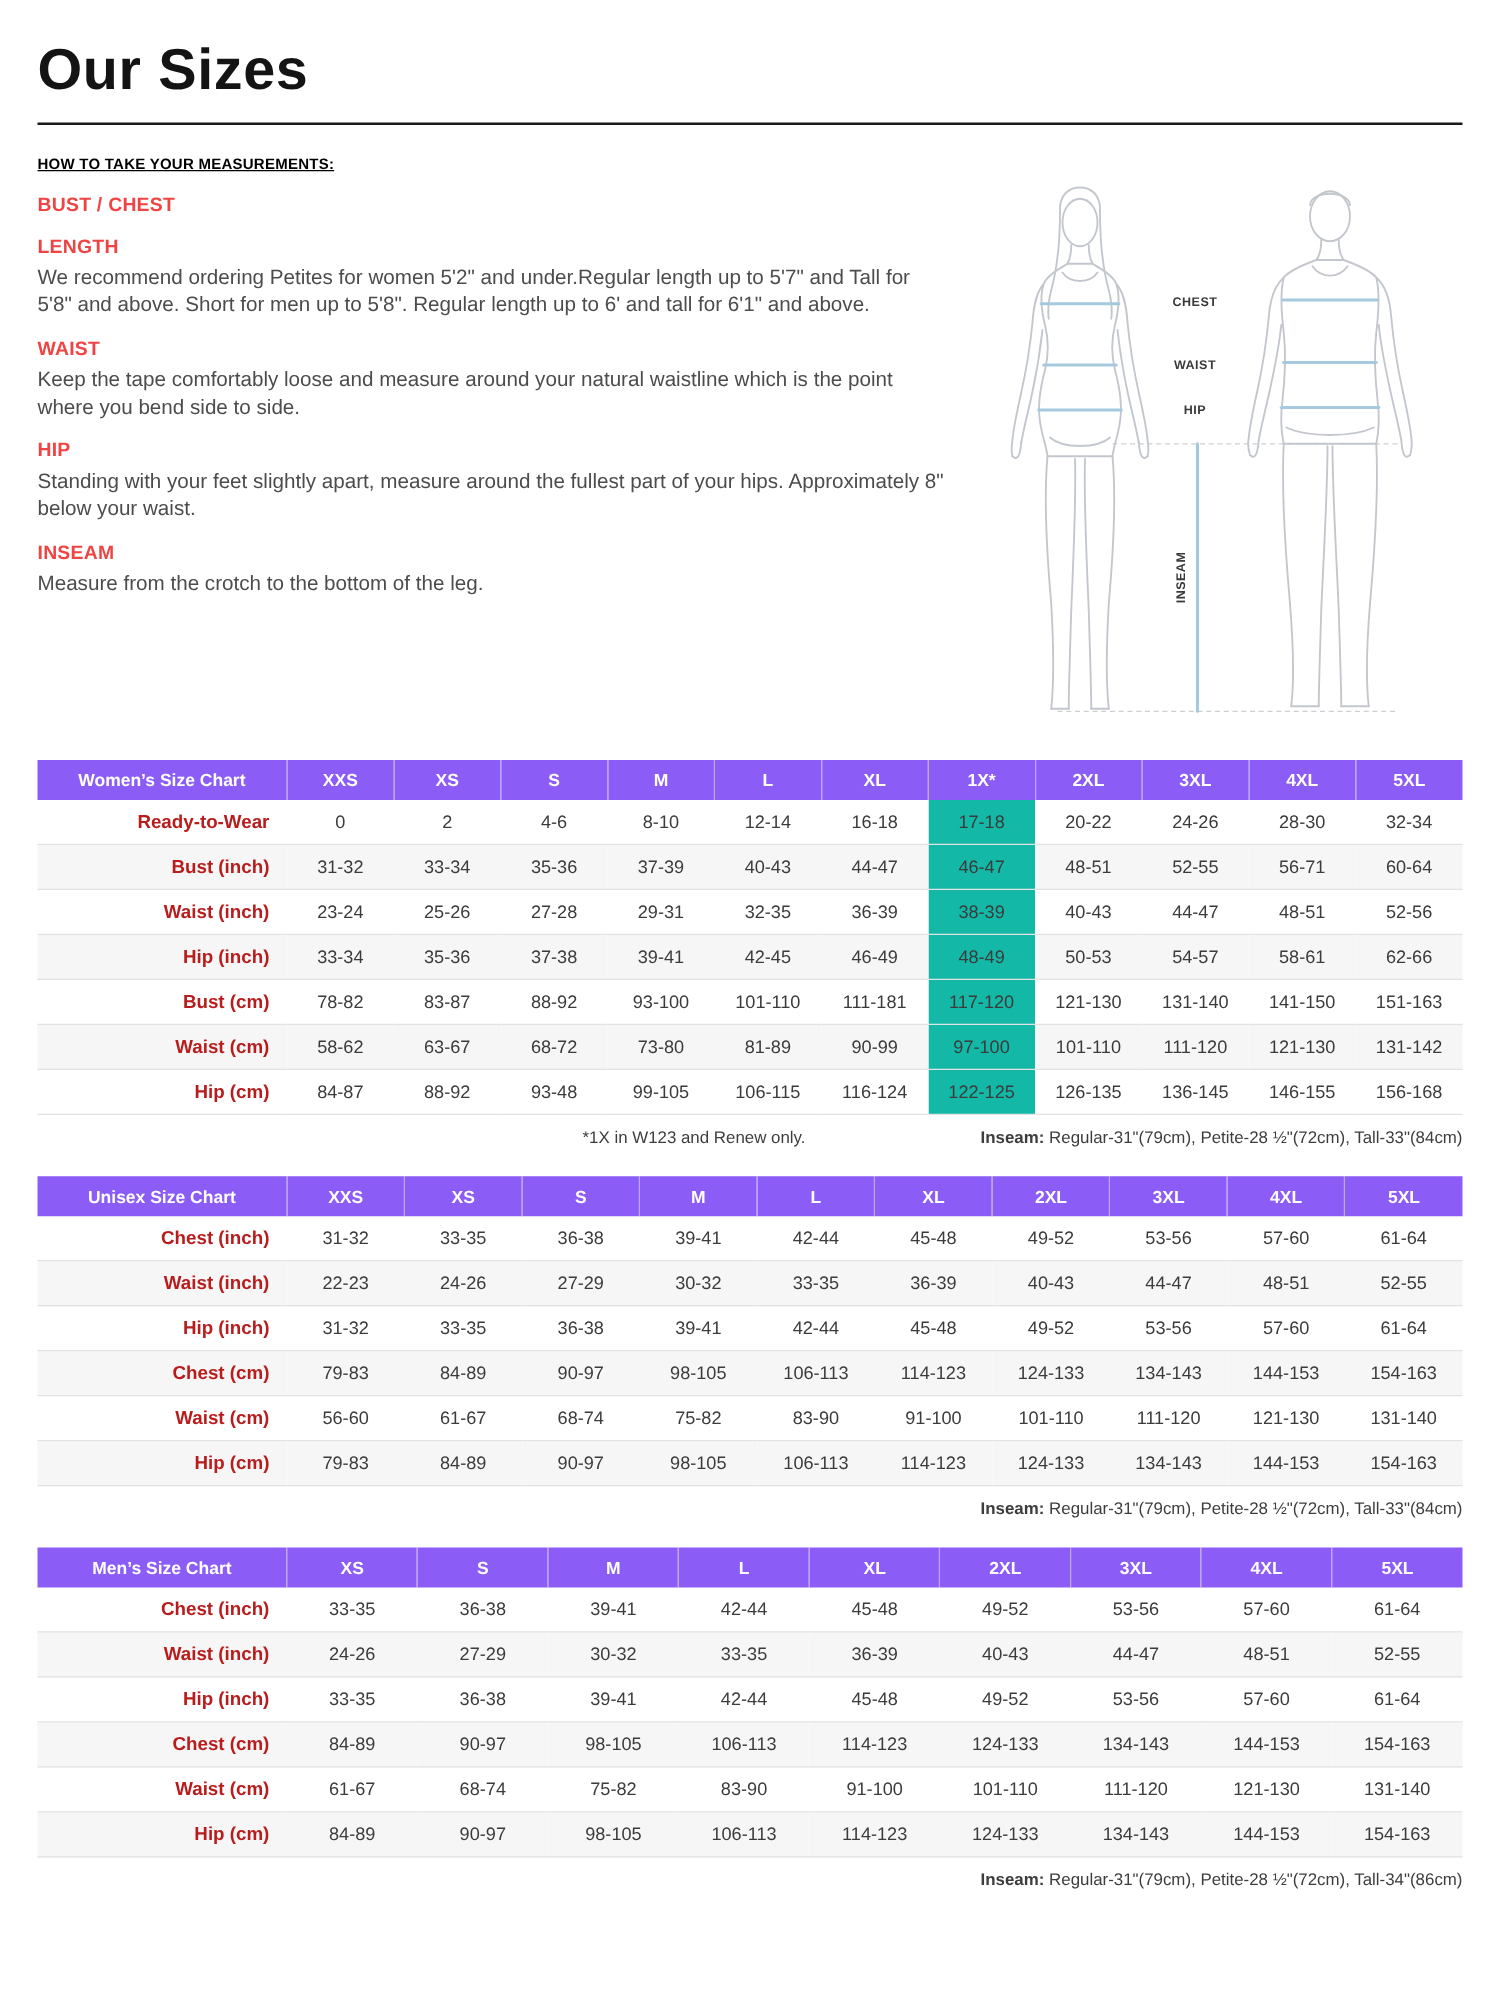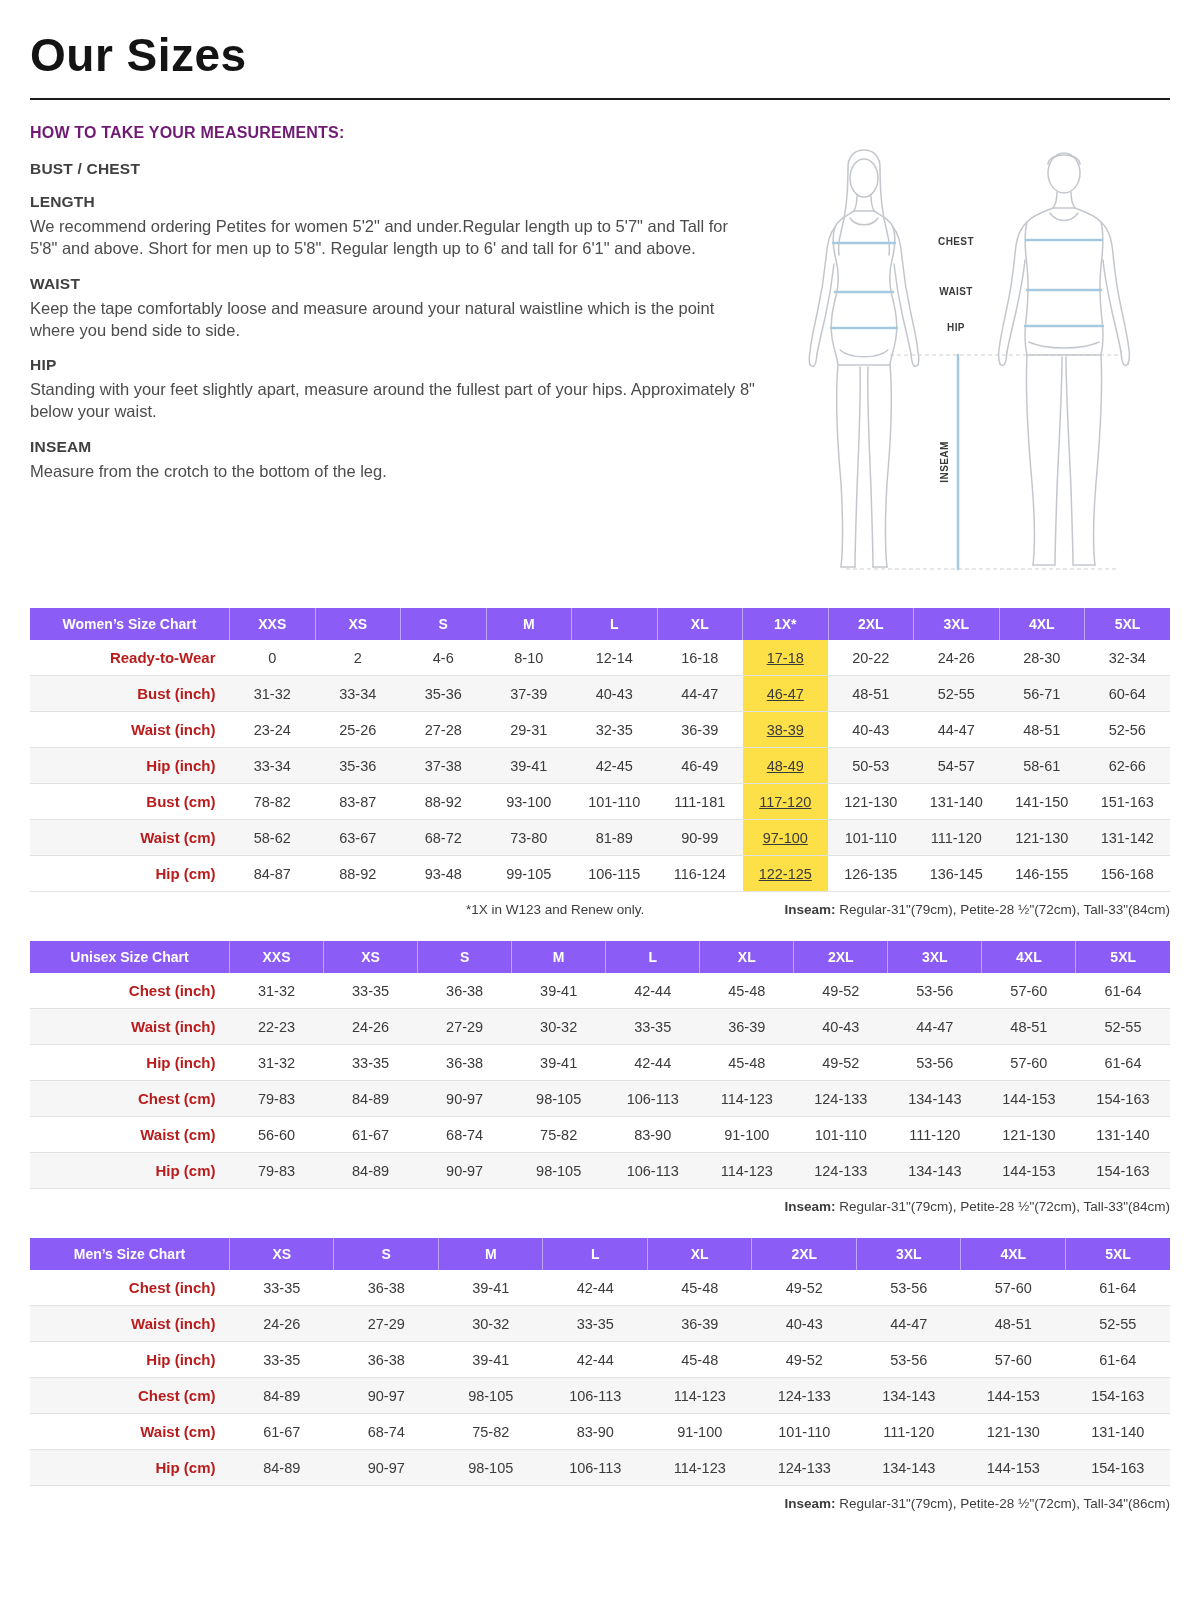--- a/index.html
+++ b/index.html
@@ -16,26 +16,26 @@
     font-weight:800;
     color:#141414;
     letter-spacing:.5px;
     padding-bottom:16px;
     border-bottom:2px solid #1a1a1a;
   }
 
   .content-cols { display:flex; gap:14px; margin-top:24px; }
   .instructions { flex:1; padding-right:14px; }
   .instr-heading {
-    font-size:16px; font-weight:700; color:#701a75;
-    letter-spacing:.2px; margin-bottom:18px;
+    font-size:12px; font-weight:700; color:#000000;
+    letter-spacing:.2px; margin-bottom:18px;text-decoration:underline;
   }
   .instr-section { margin-bottom:15px; }
   .instr-section h3 {
-    font-size:15.5px; font-weight:700; color:#404040;
+    font-size:15.5px; font-weight:700; color:#ef4444;
     letter-spacing:.2px; margin-bottom:4px;
   }
   .instr-section p { font-size:16.5px; line-height:1.35; color:#4c4c4c; }
 
   .figure-wrap { width:384px; flex:none; padding-top:4px; }
   .figure-wrap svg { display:block; }
 
   .size-tables { margin-top:14px; }
   .table-block { margin-top:4px; }
   .size-table { width:100%; border-collapse:collapse; table-layout:fixed; }
@@ -48,21 +48,21 @@
   .size-table thead th:first-child { border-left:none; }
   .size-table tbody tr { border-bottom:1px solid #e2e2e2; }
   .size-table tbody tr:nth-child(even) { background:#f6f6f6; }
   .size-table tbody th.row-label {
     text-align:right; padding:9px 14px 9px 2px;
     font-size:15px; font-weight:700; color:#b91c1c;
   }
   .size-table tbody td {
     text-align:center; font-size:14.5px; color:#3b3b3b; padding:9px 2px;
   }
-  .size-table td.hl { background:#fde047;text-decoration:underline; }
+  .size-table td.hl { background:#14b8a6; }
 
   .footnote-row {
     display:flex; align-items:flex-start;
     font-size:13.5px; color:#3d3d3d;
     margin:10px 0 24px 0;
   }
   .fn-left { margin-left:436px; }
   .fn-right { margin-left:auto; }
   .fn-right b { font-weight:700; }
 </style>

